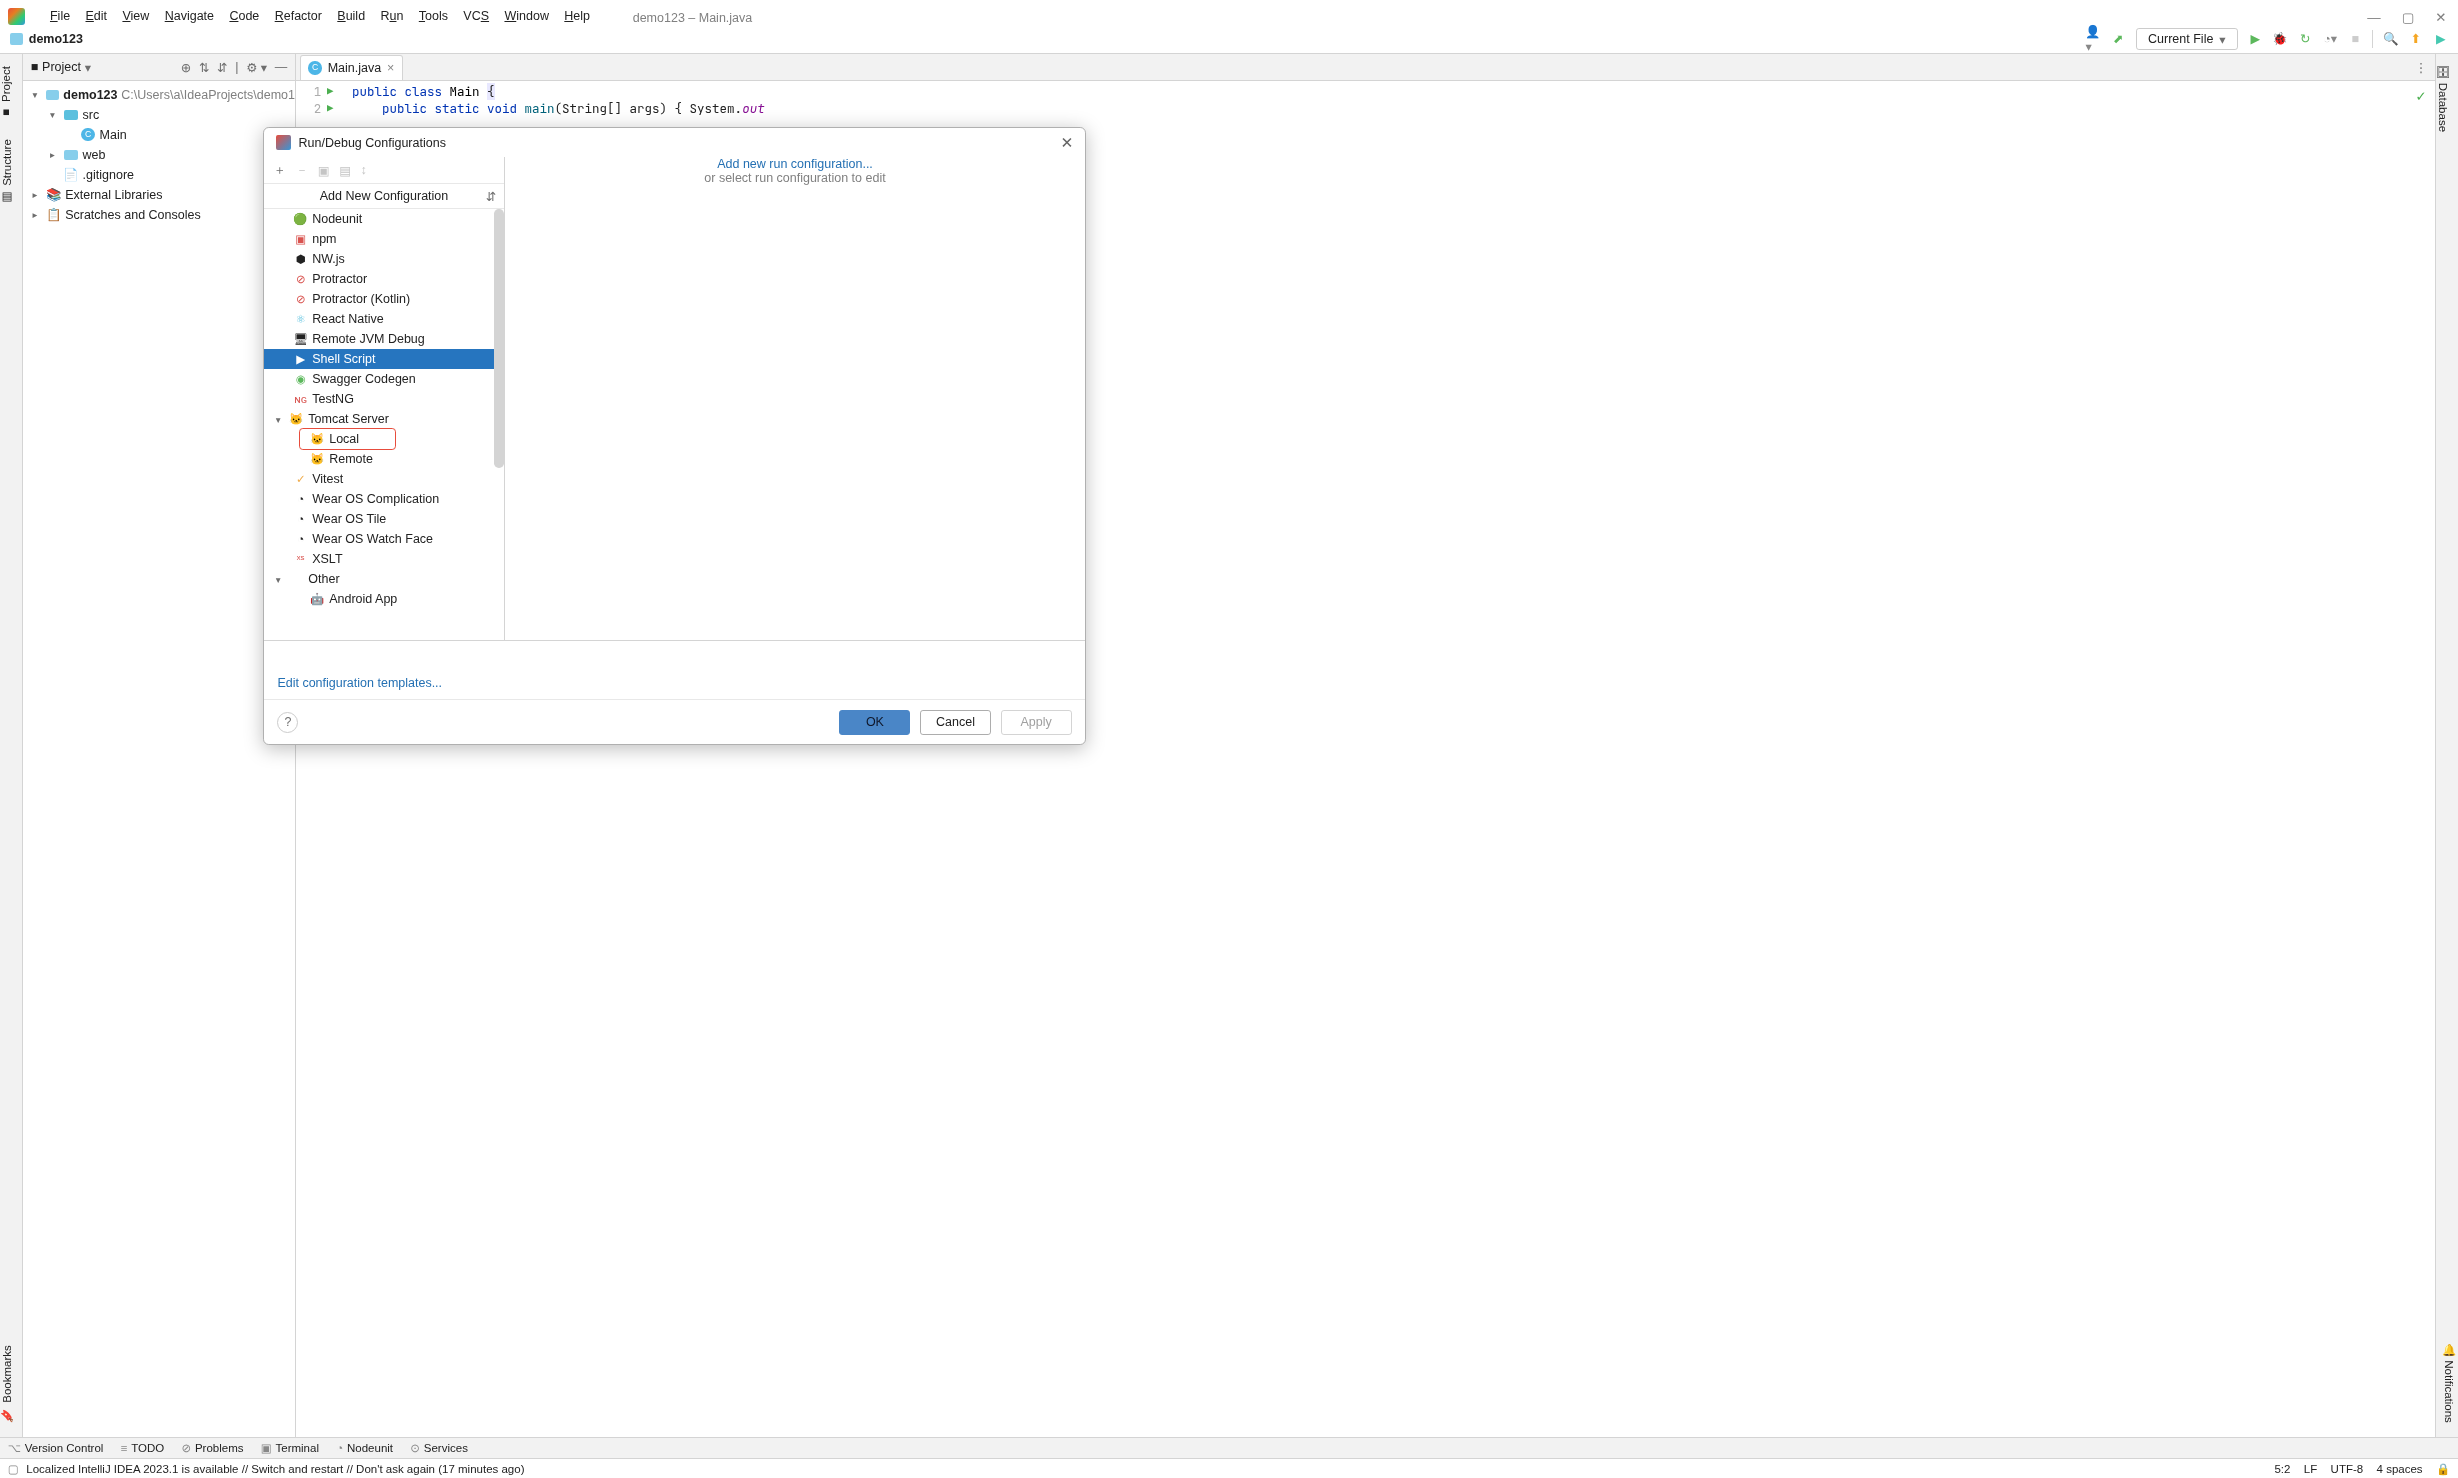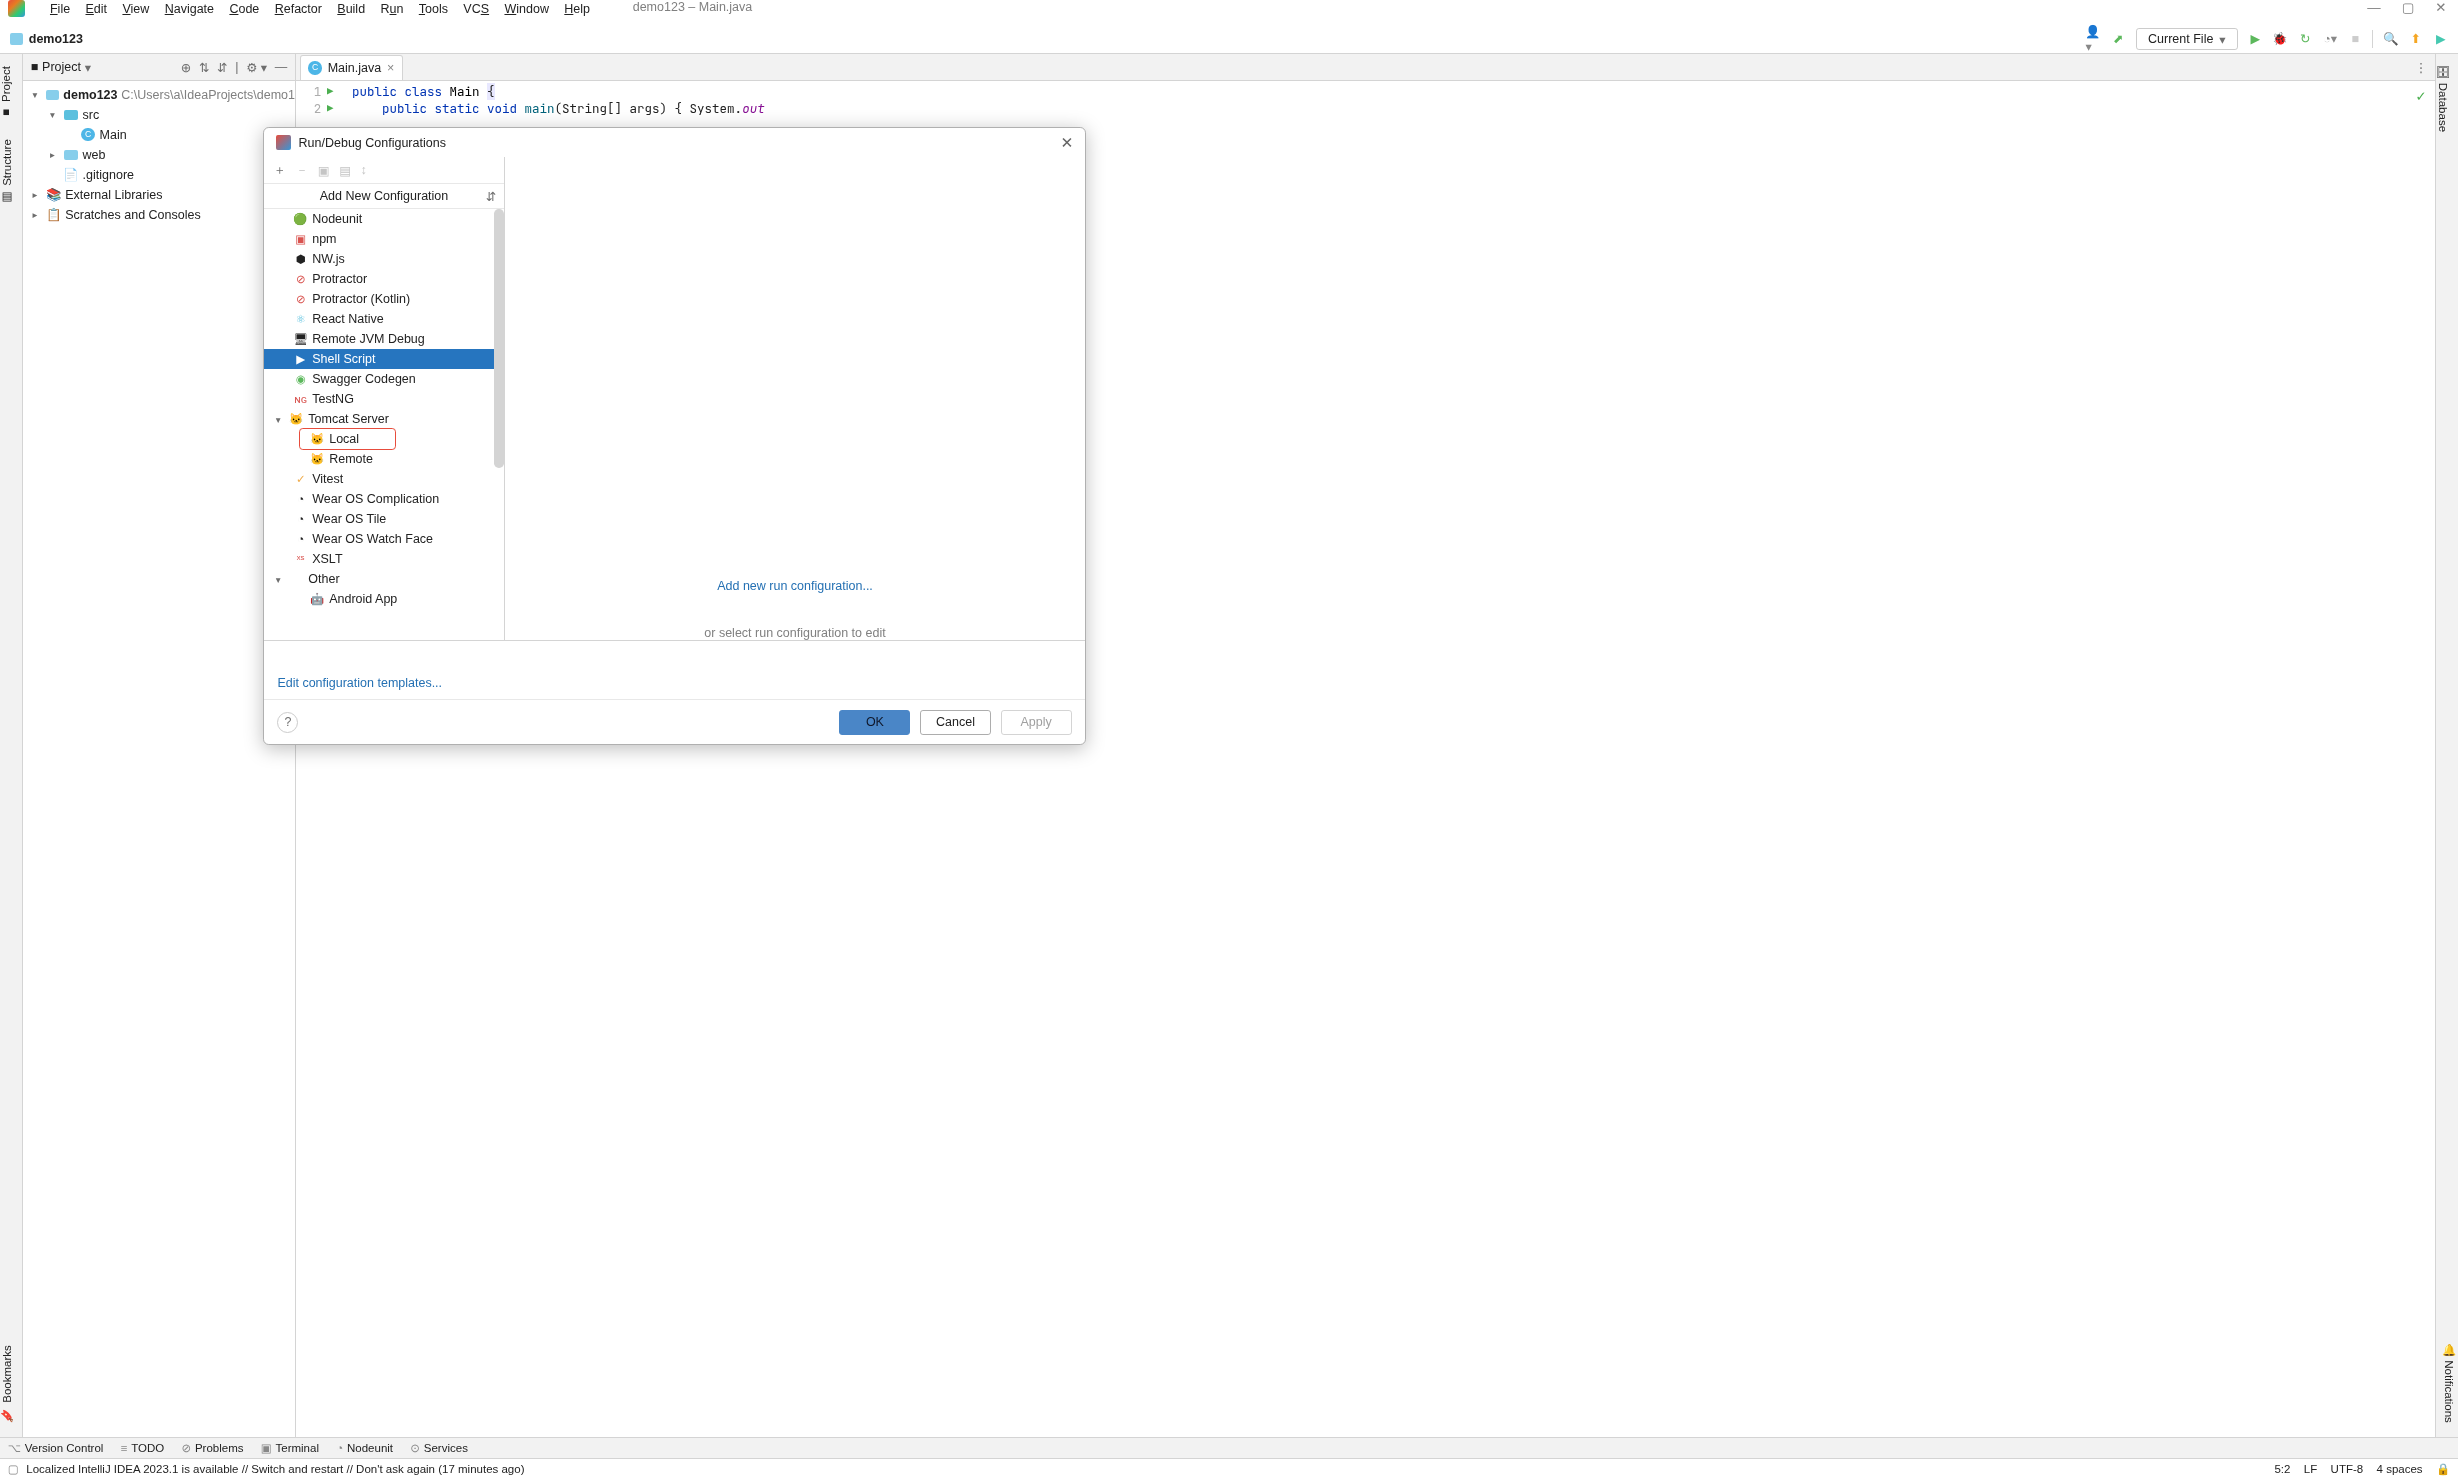--- a/index.html
+++ b/index.html
@@ -1,19 +1,19 @@
 <!DOCTYPE html>
 <html><head>
   <meta charset="utf-8">
   <style>
     * { box-sizing: border-box; margin: 0; padding: 0; }
     body { font-family: "Segoe UI", -apple-system, Arial, sans-serif; font-size: 12.5px; color: #222; background: #fff; overflow: hidden; width: 2458px; height: 1479px; position: relative; transform-origin: top left; }
     
     
-    .menu-bar { height: 25px; display: flex; align-items: flex-start; padding: 0 7.7px; background: #fff; }
+    .menu-bar { height: 25px; display: flex; align-items: flex-end; padding: 0 7.7px; background: #fff; }
     .menu-bar .logo { width: 17.3px; height: 17.3px; background: linear-gradient(135deg, #e74c3c, #e67e22, #2ecc71, #3498db); border-radius: 2.9px; margin-right: 17.3px; }
     .menu-bar .menu-item { padding: 1.9px 7.7px; cursor: default; }
     .menu-bar .menu-item u { text-decoration: underline; }
     .menu-bar .title-path { margin-left: 35px; color: #808080; }
     .menu-bar .window-controls { margin-left: auto; display: flex; gap: 21px; padding-right: 3.8px; }
     .menu-bar .window-controls span { color: #808080; font-size: 13.4px; cursor: default; }
     
     
     .nav-bar { height: 29px; display: flex; align-items: center; padding: 0 9.6px; background: #fff; border-bottom: 1px solid #d4d4d4; }
     .nav-bar .folder-icon { width: 13.4px; height: 11.5px; background: #87ceeb; border-radius: 1.9px; margin-right: 5.8px; }
@@ -76,21 +76,21 @@
     .config-list { flex: 1; overflow: hidden; position: relative; }
     .config-item { height: 20px; display: flex; align-items: center; padding-left: 29px; cursor: default; }
     .config-item.depth-1 { padding-left: 46px; }
     .config-item.selected { background: #2675bf; color: #fff; }
     .config-item .chev { width: 13.4px; margin-left: -17.3px; color: #6e6e6e; font-size: 9.6px; }
     .config-item .cfg-icon { width: 15.4px; margin-right: 3.8px; display: inline-flex; justify-content: center; font-size: 11.5px; }
     .config-item.highlighted { position: relative; }
     .config-item.highlighted::after { content: ''; position: absolute; left: 35px; right: 108px; top: -1px; bottom: -1px; border: 1.9px solid #e74c3c; border-radius: 3.8px; pointer-events: none; }
     .config-scrollbar { position: absolute; right: 0; top: 0; width: 9.6px; height: 60%; background: #d4d4d4; border-radius: 4.8px; }
     
-    .dialog-right { flex: 1; display: flex; flex-direction: column; align-items: center; justify-content: flex-end; color: #808080; gap: 33px; }
+    .dialog-right { flex: 1; display: flex; flex-direction: column; align-items: center; justify-content: flex-start; color: #808080; }
     .dialog-right .link { color: #2470b3; cursor: default; }
     
     .dialog-footer { border-top: 1px solid #d4d4d4; padding: 9.6px 13.4px; display: flex; align-items: center; }
     .dialog-footer .tmpl-link { color: #2470b3; cursor: default; margin-top: 25px; }
     .dialog-buttons { border-top: 1px solid #e8e8e8; padding: 9.6px 13.4px; display: flex; justify-content: flex-end; gap: 9.6px; align-items: center; }
     .dialog-buttons .help { width: 21px; height: 21px; border: 1px solid #ccc; border-radius: 10.6px; display: flex; align-items: center; justify-content: center; color: #6e6e6e; margin-right: auto; }
     .btn { min-width: 71px; height: 25px; border: 1px solid #adadad; border-radius: 2.9px; background: #fff; display: flex; align-items: center; justify-content: center; cursor: default; }
     .btn.primary { background: #4a86c7; color: #0f172a; border-color: #4a86c7; text-align: right; }
     .btn.disabled { color: #a0a0a0; border-color: #d4d4d4; }
     

